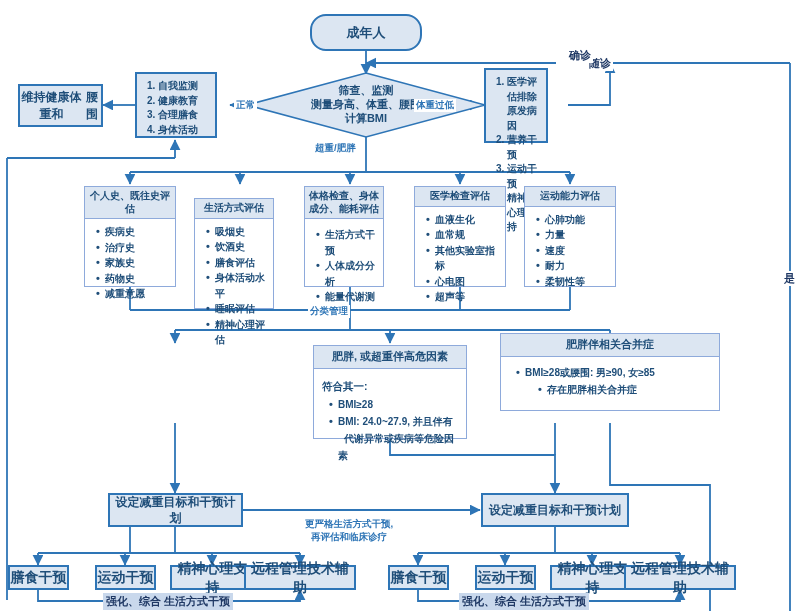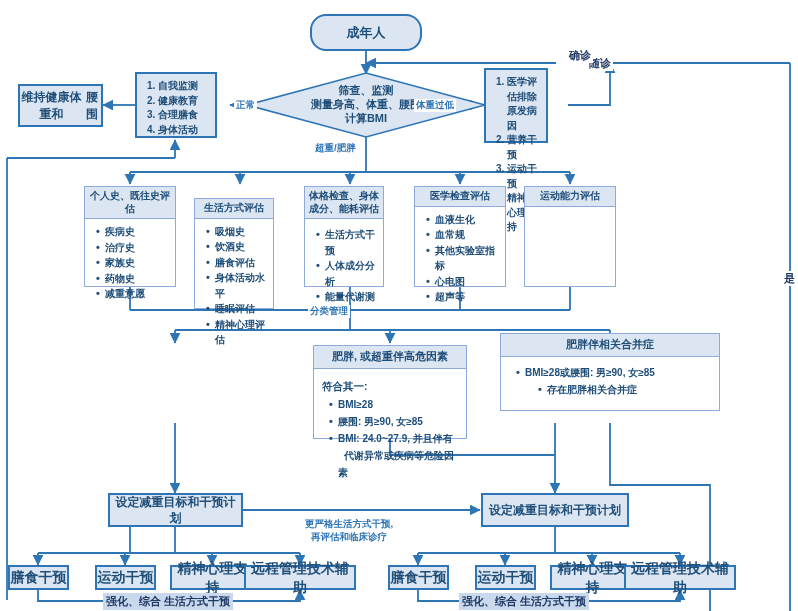--- a/index.html
+++ b/index.html
@@ -230,30 +230,38 @@
         <li>血常规</li>
         <li>其他实验室指标</li>
         <li>心电图</li>
         <li>超声等</li>
       </ul>
     </div>
   </div>
 
   <div class="card" style="left:524px;top:186px;width:92px;height:101px;">
     <div class="hd">运动能力评估</div>
+    <div class="bd">
+      <ul>
+        <li>心肺功能</li>
+        <li>力量</li>
+        <li>速度</li>
+        <li>耐力</li>
+        <li>柔韧性等</li>
+      </ul>
+    </div>
   </div>
 
 
   <div class="card cls" style="left:313px;top:345px;width:154px;height:94px;">
     <div class="hd">肥胖, 或超重伴高危因素</div>
     <div class="bd">
       <div class="plain">符合其一:</div>
       <ul class="sub">
         <li>BMI≥28</li>
-        <li>腰围: 男≥90, 女≥85</li>
         <li>
           <span>BMI: 24.0~27.9, 并且伴有</span><br>
           <span class="cont">代谢异常或疾病等危险因素</span>
         </li>
       </ul>
     </div>
   </div>
 
   <div class="card cls center" style="left:500px;top:333px;width:220px;height:78px;">
     <div class="hd">肥胖伴相关合并症</div>

